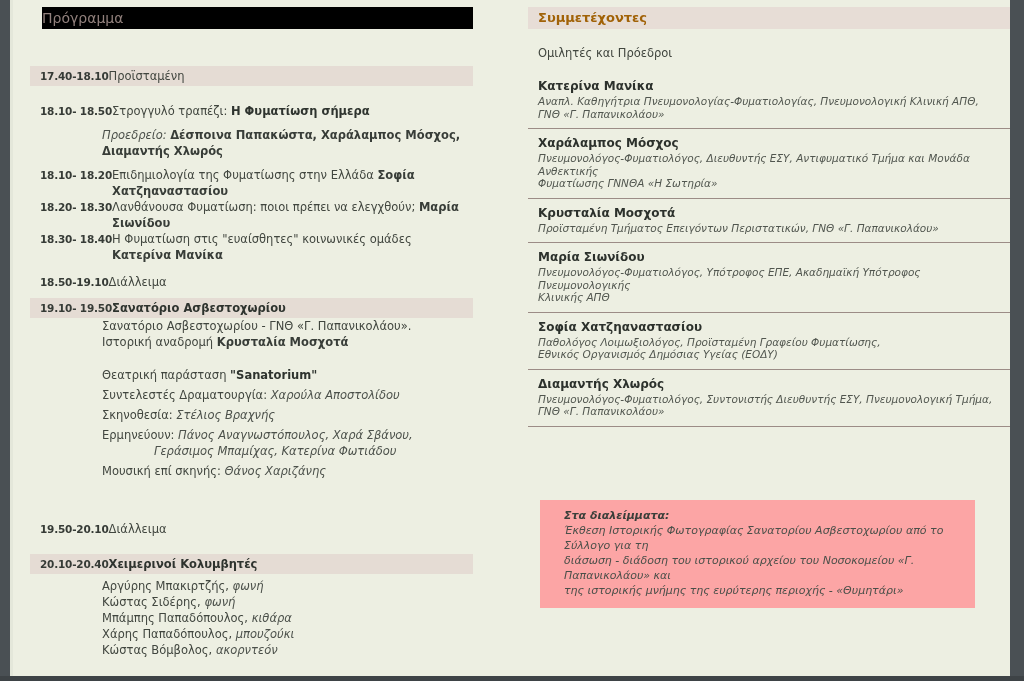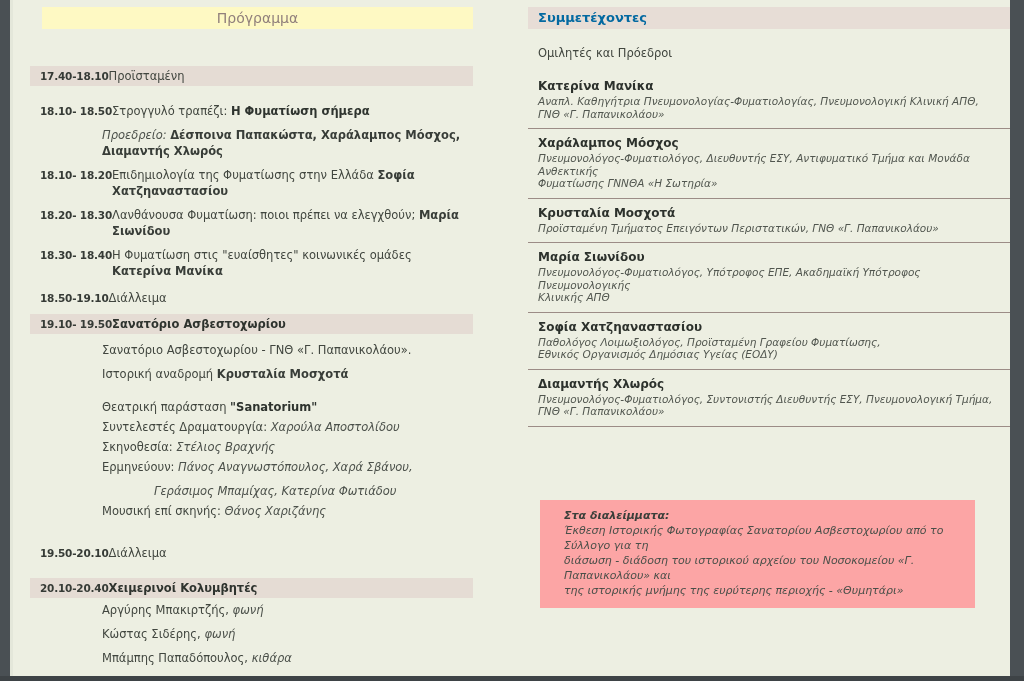--- a/index.html
+++ b/index.html
@@ -12,46 +12,46 @@
   }
   
   .frame-left{position:absolute;left:0;top:0;width:10px;height:681px;background:#4a5054;}
   .frame-right{position:absolute;left:1010px;top:0;width:14px;height:681px;background:#4a5054;}
   .frame-bottom{position:absolute;left:0;top:676px;width:1024px;height:5px;background:#3e4346;z-index:5;}
   .page-edge{position:absolute;left:10px;top:0;width:3px;height:676px;background:#e4e7da;}
 
   
   .program{position:absolute;left:30px;top:7px;width:443px;}
   .program-header{
-    margin-left:12px;background:#fef9c3;color:#91807c;
-    text-align:center;font-size:14px;line-height:22px;height:22px;
+    margin-left:12px;background:#000000;color:#91807c;
+    font-size:14px;line-height:22px;height:22px;
   }
   .prow{display:flex;font-size:11.5px;line-height:16px;}
   .prow.band{background:#e5dcd4;padding-top:2px;padding-bottom:2px;}
   .ptime{flex:0 0 72px;box-sizing:border-box;padding-left:10px;
     font-weight:bold;font-size:10.5px;color:#363b36;letter-spacing:-0.2px;white-space:nowrap;}
   .ptext{flex:1;}
   .ptext.ind{padding-left:52px;}
   .s-n{font-style:normal;font-weight:normal;}
   .s-b{font-weight:bold;color:#2e332e;}
   .s-i{font-style:italic;color:#4c514b;}
   .s-bi{font-weight:bold;color:#383d38;}
   
-  .g-none{margin-top:8px;}
+  .g-none{margin-top:0;}
   .g-small{margin-top:4px;}
   .g-para{margin-top:8px;}
   .g-para2{margin-top:11px;}
   .g-section{margin-top:17px;}
-  .g-big{margin-top:26px;}
+  .g-big{margin-top:42px;}
   .g-first{margin-top:37px;}
 
   
   .participants{position:absolute;left:528px;top:7px;width:482px;}
   .p-header{background:#e7ddd6;font-weight:bold;font-size:13px;line-height:22px;height:22px;
-    padding:0 10px;color:#0369a1;}
+    padding:0 10px;color:#a16207;}
   .p-sub{margin:17px 10px 0;font-size:11.5px;}
   .speakers{margin-top:12px;}
   .speaker{padding:7px 10px 8px;border-bottom:1px solid #9c8c86;}
   .sp-name{font-weight:bold;font-size:12px;line-height:14px;color:#2c312c;}
   .sp-desc{font-style:italic;font-size:10.5px;line-height:12.5px;color:#51564f;
     white-space:pre-line;margin-top:2px;}
 
   .breaks-box{
     margin:73px 35px 0 12px;background:#fca5a5;
     padding:8px 14px 10px 24px;box-sizing:border-box;

